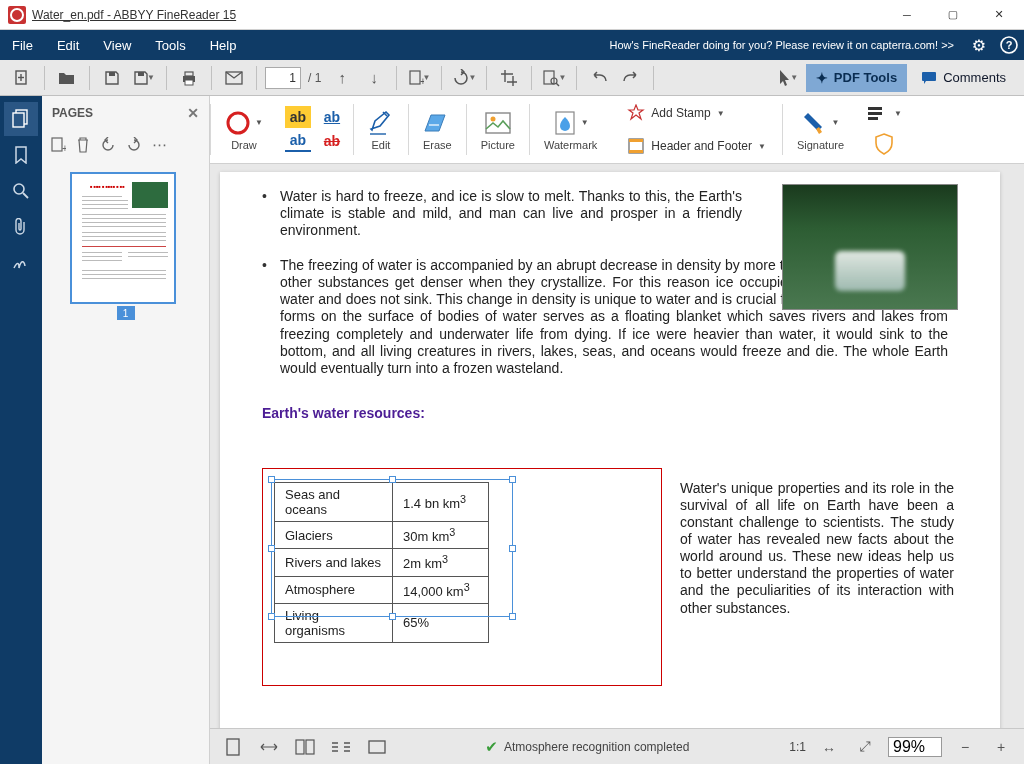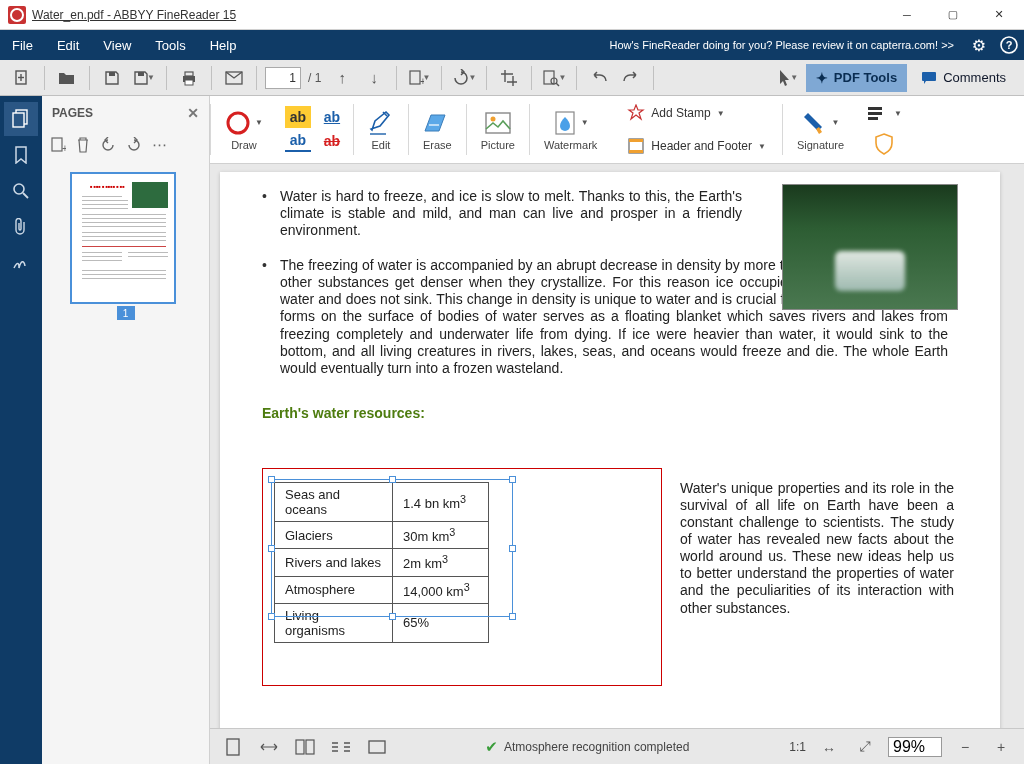--- a/index.html
+++ b/index.html
@@ -50,21 +50,21 @@
 .content{flex:1;background:#e8e8e8;display:flex;flex-direction:column;position:relative;overflow:hidden;}
 .doc-scroll{flex:1;overflow:hidden;position:relative;padding:8px 18px 0 10px;}
 .doc-page{width:780px;min-height:560px;background:#fff;box-shadow:0 1px 4px rgba(0,0,0,0.2);padding:12px 42px 30px 42px;position:relative;}
 .doc-img{position:absolute;right:42px;top:12px;width:176px;height:126px;background:linear-gradient(180deg,#1a3a1e 0%,#2d5d33 35%,#4a7850 100%);border:1px solid #888;}
 .doc-img::after{content:"";position:absolute;bottom:18px;left:30%;width:40%;height:40px;background:linear-gradient(180deg,rgba(255,255,255,0.85),rgba(220,235,245,0.6));filter:blur(2px);border-radius:6px;}
 .bullet{display:flex;margin-bottom:10px;width:480px;}
 .bullet2{width:686px;}
 .bdot{width:18px;flex-shrink:0;font-size:14px;color:#333;}
 .btxt{font-size:14px;color:#222;text-align:justify;line-height:1.22;}
 .blue-num{color:#0066cc;}
-.red-hdr{color:#4d7c0f;font-weight:bold;font-size:14px;margin:28px 0 10px 0;}
+.red-hdr{color:#4c1d95;font-weight:bold;font-size:14px;margin:28px 0 10px 0;}
 .sel-frame{position:absolute;left:42px;top:296px;width:400px;height:218px;border:1px solid #c00;}
 .tbl-wrap{position:absolute;left:54px;top:310px;}
 .data-table{border-collapse:collapse;}
 .data-table td{border:1px solid #555;padding:4px 10px;font-size:13px;color:#222;}
 .data-table td:first-child{width:118px;font-weight:500;}
 .data-table td:last-child{width:96px;}
 .sel-box{position:absolute;border:1px solid #4a90d9;pointer-events:none;}
 .handle{position:absolute;width:7px;height:7px;background:#fff;border:1px solid #4a90d9;}
 .side-para{position:absolute;left:460px;top:308px;width:274px;font-size:14px;color:#222;text-align:justify;line-height:1.22;}
 .statusbar{height:36px;background:#e8e8e8;border-top:1px solid #c8c8c8;display:flex;align-items:center;padding:0 10px;gap:10px;font-size:12px;color:#444;}

